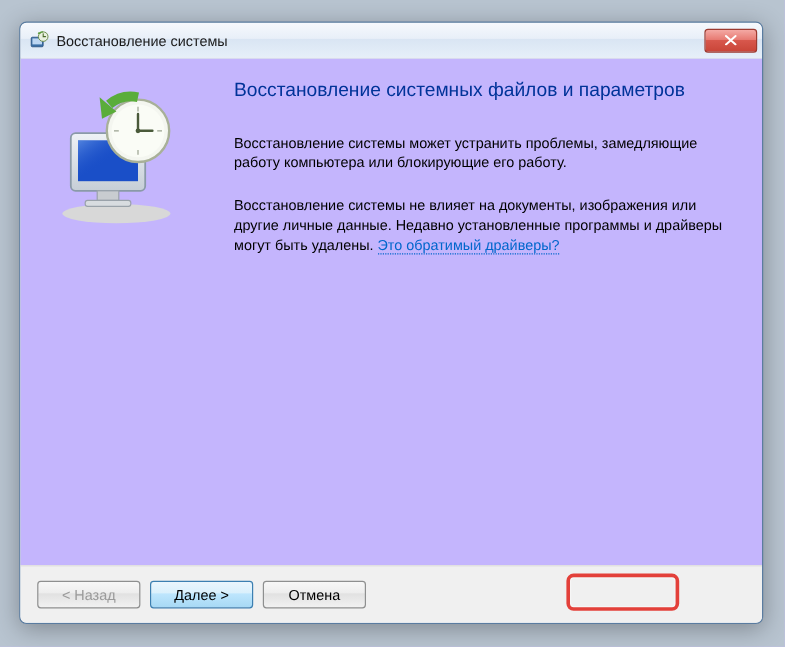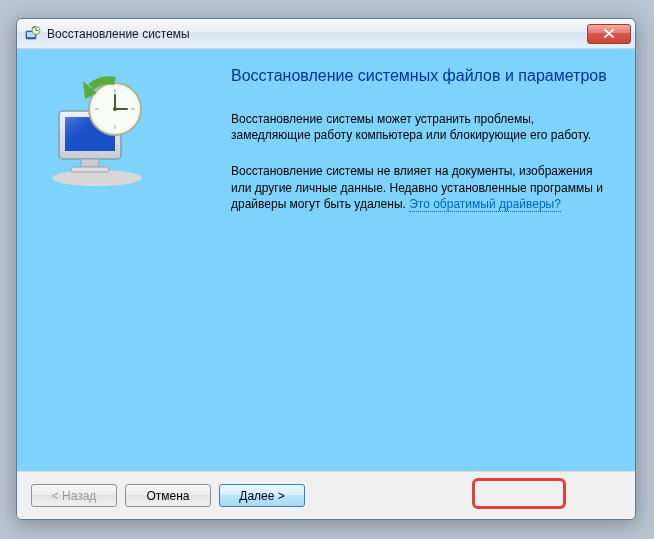--- a/index.html
+++ b/index.html
@@ -53,24 +53,23 @@
     border: 1px solid #9c3a30;
     border-radius: 3px;
     display: flex;
     align-items: center;
     justify-content: center;
     cursor: pointer;
   }
   .close-btn svg { display: block; }
   .content {
     flex: 1;
-    background: #7dd3fc;
+    background: #c4b5fd;
     display: flex;
     padding: 18px 20px 10px 20px;
-    gap: 36px;
   }
   .left-col {
     width: 150px;
     padding-top: 6px;
   }
   .right-col {
     flex: 1;
     padding-left: 8px;
   }
   .heading {
@@ -202,19 +201,19 @@
       <h1 class="heading">Восстановление системных файлов и параметров</h1>
       <p class="body-text">Восстановление системы может устранить проблемы, замедляющие работу компьютера или блокирующие его работу.</p>
       <p class="body-text">
         <span>Восстановление системы не влияет на документы, изображения или другие личные данные. Недавно установленные программы и драйверы могут быть удалены. </span><a class="link">Это обратимый драйверы?</a>
       </p>
     </div>
   </div>
 
   <div class="footer">
     <button class="btn" disabled="">&lt; Назад</button>
+    <button class="btn primary">Далее &gt;</button>
     <button class="btn">Отмена</button>
-    <button class="btn primary">Далее &gt;</button>
   </div>
 
 </div>
 
 <div class="highlight"></div>
 
 </body></html>

